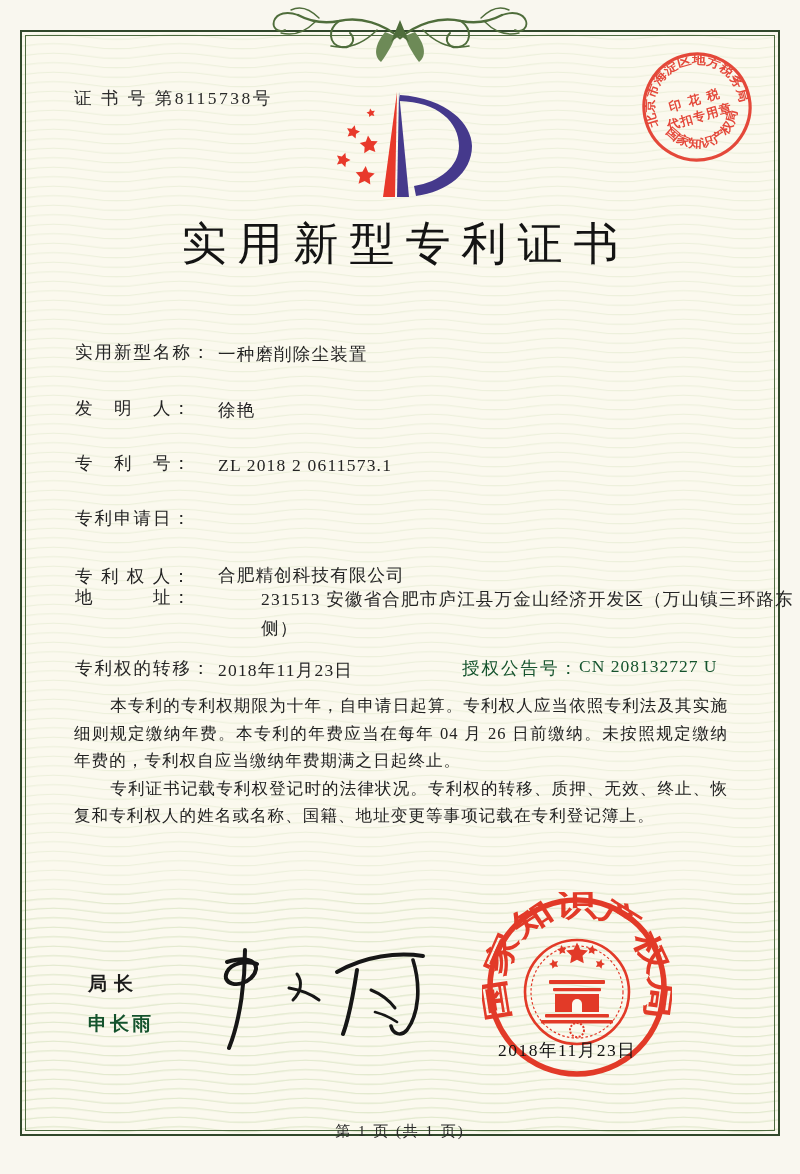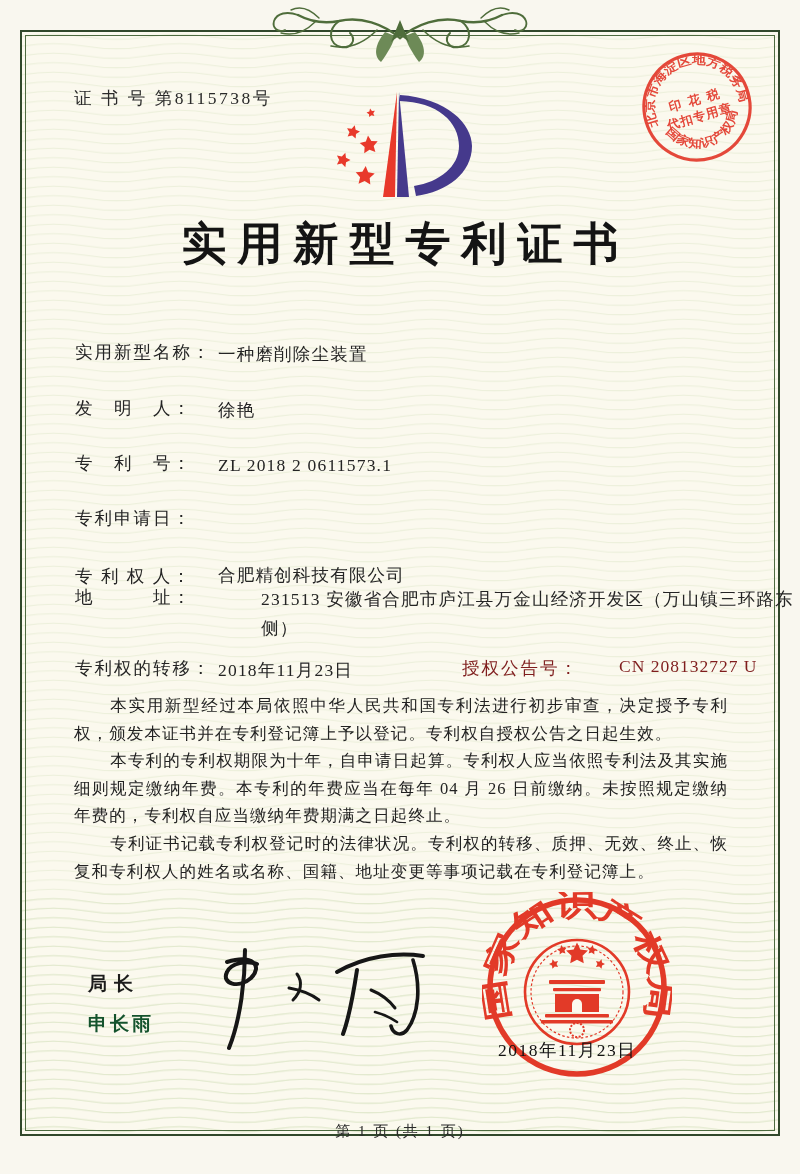--- a/index.html
+++ b/index.html
@@ -29,38 +29,38 @@
     border:1px solid #4e6b40;
   }
   .cert-no{
     position:absolute;left:74px;top:86px;
     font-size:17.5px;color:#2a2a2a;letter-spacing:2.5px;
   }
   .logo{position:absolute;left:325px;top:80px;}
   .stamp{position:absolute;left:632px;top:42px;}
   .title{
     position:absolute;left:0;top:214px;width:800px;margin:0;
-    text-align:center;font-size:45px;font-weight:700;color:#141414;
+    text-align:center;font-size:45px;font-weight:400;color:#141414;
     letter-spacing:11px;text-indent:11px;
   }
   .row{
     position:absolute;left:75px;display:flex;align-items:flex-start;
     font-size:17.5px;color:#242424;
   }
   .row .lbl{white-space:pre;letter-spacing:2px;flex:0 0 auto;min-width:143px;}
   .row .val{letter-spacing:1.2px;line-height:29px;}
   .row-name{top:340px;}
   .row-inventor{top:396px;}
   .row-patno{top:451px;}
   .row-filing{top:506px;flex-direction:column;}
   .row-patentee{top:561px;align-items:center;}
   .row-address{top:585px;gap:43px;}
   .row-address .val{max-width:535px;}
   .row-grantdate{top:656px;}
-  .grant-no{position:absolute;left:462px;top:656px;display:flex;font-size:17.5px;color:#7f1d1d;gap:40px;}
+  .grant-no{position:absolute;left:462px;top:656px;display:flex;font-size:17.5px;color:#14532d;}
   .grant-no .lbl{letter-spacing:2px;}
   .grant-no .val{letter-spacing:1px;}
   .body-text{
     position:absolute;left:74px;top:692px;width:654px;
     font-size:16.5px;line-height:27.6px;color:#222;
     text-align:justify;letter-spacing:1.1px;
   }
   .body-text p{margin:0;text-indent:2.2em;}
   .signer-title{
     position:absolute;left:88px;top:971px;
@@ -181,21 +181,20 @@
   <div class="row row-grantdate">
     <span class="lbl">专利权的转移：</span>
     <span class="val">2018年11月23日</span>
   </div>
   <div class="grant-no">
     <span class="lbl">授权公告号：</span>
     <span class="val">CN 208132727 U</span>
   </div>
 
   <div class="body-text">
-    <p>本实用新型经过本局依照中华人民共和国专利法进行初步审查，决定授予专利权，颁发本证书并在专利登记簿上予以登记。专利权自授权公告之日起生效。</p>
     <p>本专利的专利权期限为十年，自申请日起算。专利权人应当依照专利法及其实施细则规定缴纳年费。本专利的年费应当在每年 04 月 26 日前缴纳。未按照规定缴纳年费的，专利权自应当缴纳年费期满之日起终止。</p>
     <p>专利证书记载专利权登记时的法律状况。专利权的转移、质押、无效、终止、恢复和专利权人的姓名或名称、国籍、地址变更等事项记载在专利登记簿上。</p>
   </div>
 
   <div class="signer-title">局长</div>
   <div class="signer-name">申长雨</div>
 
   <svg class="signature" width="260" height="130" viewBox="0 0 260 130">
     <g fill="none" stroke="#161616" stroke-width="4" stroke-linecap="round">
       <path d="M42,32 C68,24 78,36 66,48 C54,59 36,54 42,42 C46,33 62,30 72,34"></path>

